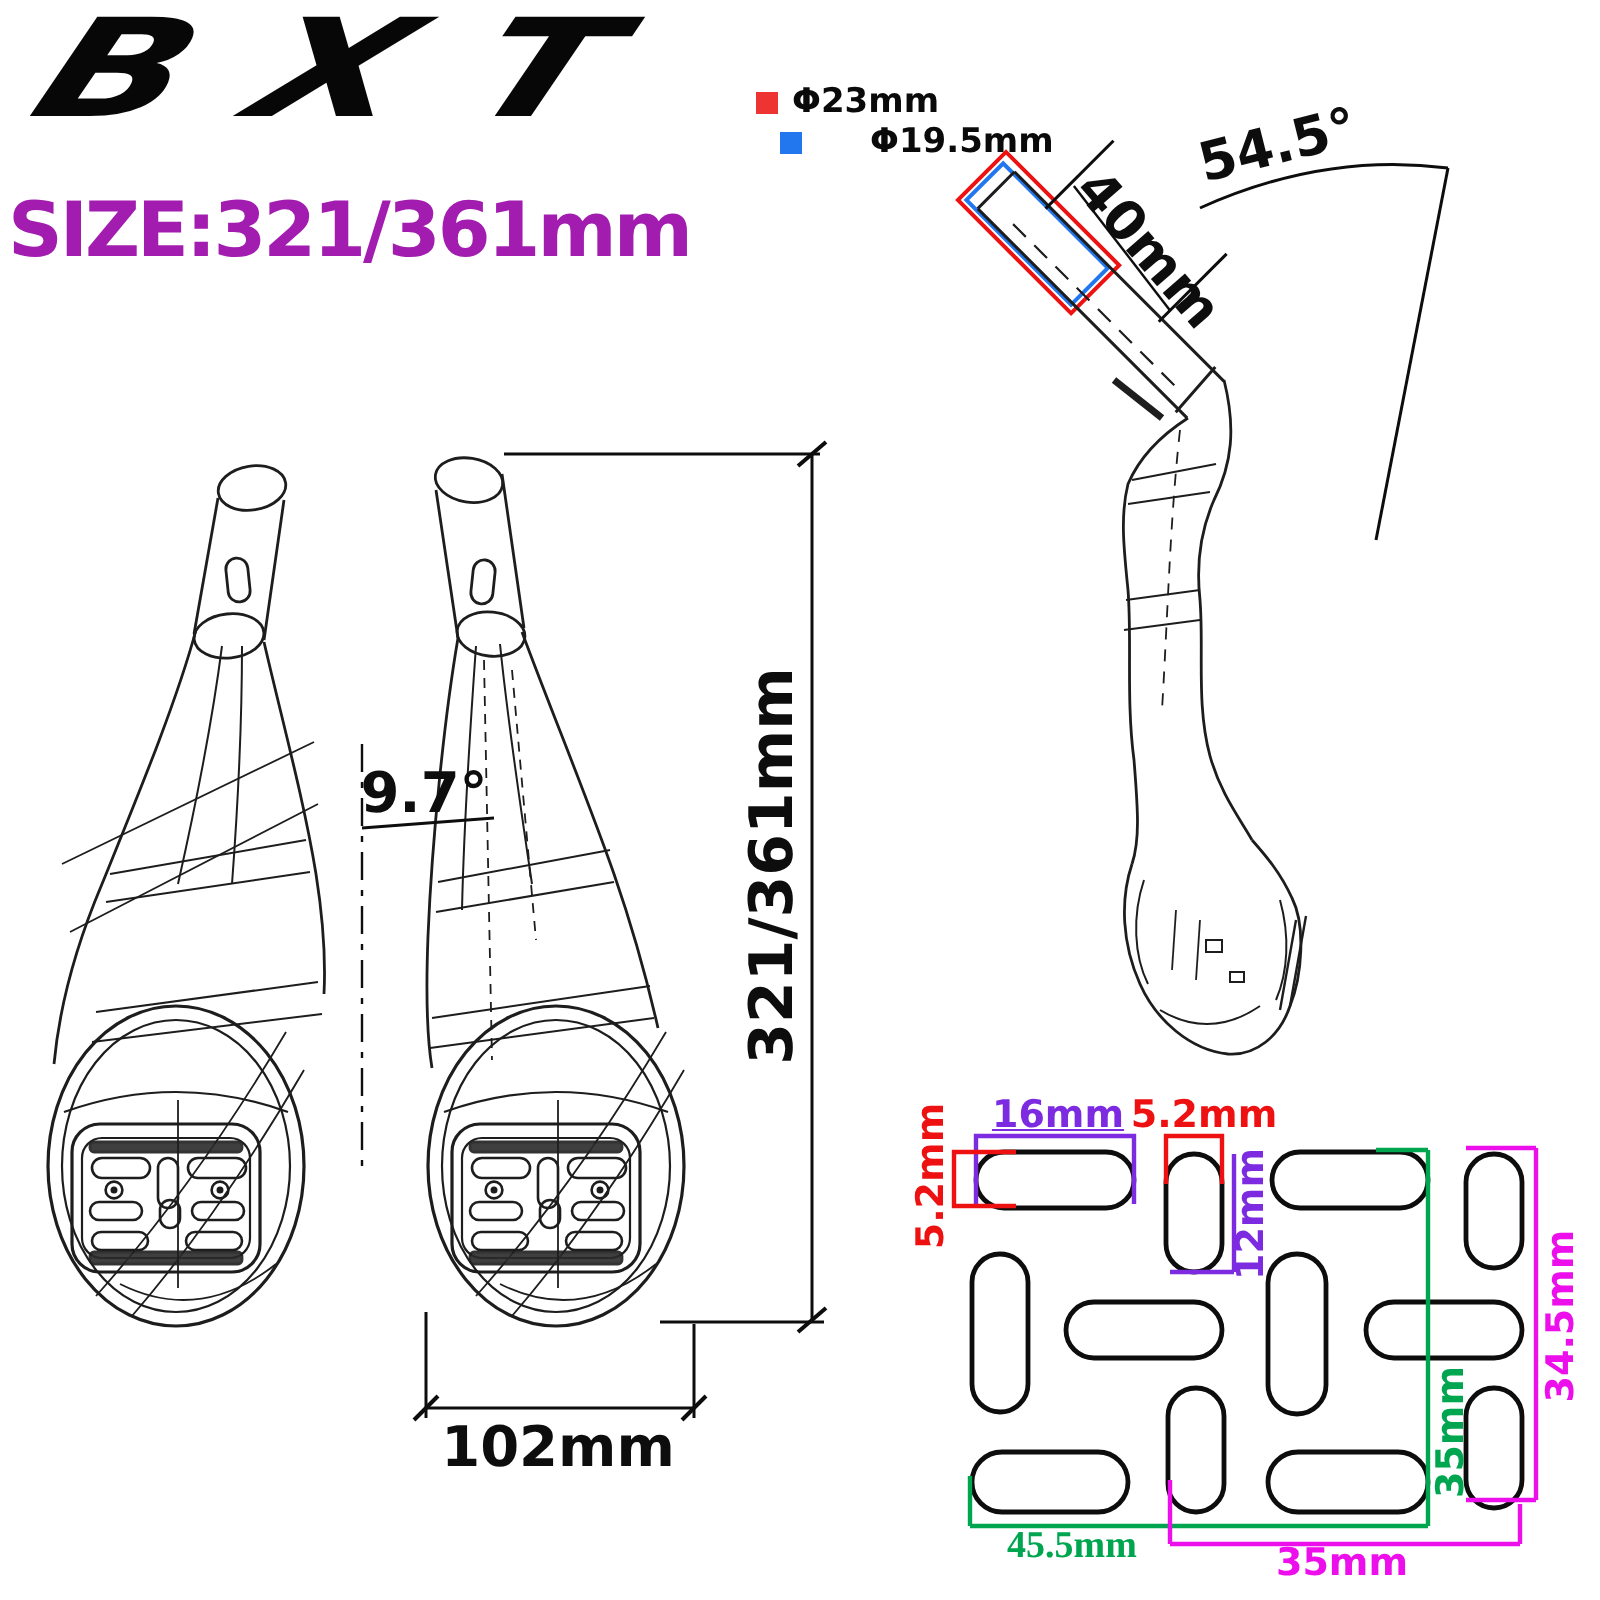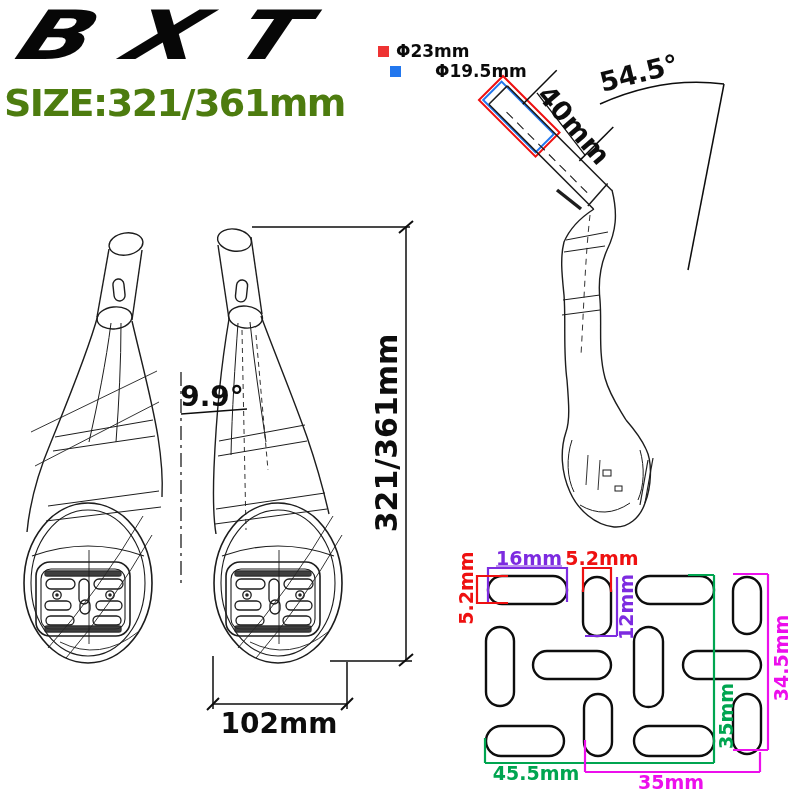--- a/index.html
+++ b/index.html
@@ -6,21 +6,21 @@
   #stage{position:relative;width:800px;height:800px;background:#ffffff;overflow:hidden;
          font-family:"DejaVu Sans","Liberation Sans",sans-serif;color:#111;}
   svg{position:absolute;left:0;top:0;pointer-events:none;}
   .lbl{position:absolute;white-space:nowrap;line-height:1;}
   .dim{position:absolute;white-space:nowrap;line-height:1;transform:translate(-50%,-50%);
        font-weight:600;color:#0d0d0d;}
   .rot90{transform:translate(-50%,-50%) rotate(-90deg);}
   .logo{left:8px;top:2px;font-size:68px;font-weight:bold;font-style:italic;
         letter-spacing:0.36em;transform:skewX(-22deg) scaleX(1.42);transform-origin:0 100%;
         color:#070707;}
-  .size-title{left:4px;top:84px;font-size:38px;font-weight:800;letter-spacing:-1.5px;color:#4d7c0f;}
+  .size-title{left:4px;top:96px;font-size:38px;font-weight:800;letter-spacing:-1.5px;color:#a21caf;}
   .spec{left:6px;top:131px;font-size:22px;letter-spacing:0.5px;color:#0a0a0a;}
   .legend-row{position:absolute;display:flex;align-items:center;gap:7px;}
   .legend-row .sq{width:11px;height:11px;display:inline-block;}
   .sq-red{background:#ee3333;}
   .sq-blue{background:#2277ee;}
   .legend-row .txt{font-size:17px;font-weight:bold;color:#0a0a0a;}
   .c-red{color:#ee1111;}
   .c-purple{color:#7d2be0;}
   .c-magenta{color:#ec0fec;}
   .c-green{color:#00a550;}
@@ -184,26 +184,26 @@
     <span class="txt">Φ23mm</span>
   </div>
   <div class="legend-row" style="left:390px;top:61px;gap:34px;">
     <span class="sq sq-blue"></span>
     <span class="txt">Φ19.5mm</span>
   </div>
 
   <div class="dim" style="left:639px;top:73px;font-size:27px;transform:translate(-50%,-50%) rotate(-14deg);">54.5°</div>
   <div class="dim" style="left:574px;top:125px;font-size:27px;transform:translate(-50%,-50%) rotate(49deg);">40mm</div>
 
-  <div class="dim" style="left:212px;top:397px;font-size:28px;">9.9°</div>
+  <div class="dim" style="left:212px;top:397px;font-size:28px;">9.7°</div>
   <div class="dim rot90" style="left:387px;top:433px;font-size:30px;">321/361mm</div>
   <div class="dim" style="left:279px;top:686px;font-size:28px;margin-top:38px;">102mm</div>
 
   <div class="dim f19 c-purple" style="left:529px;top:558px;text-decoration:underline;">16mm</div>
   <div class="dim f19 c-red rot90" style="left:466px;top:588px;">5.2mm</div>
   <div class="dim f19 c-red" style="left:602px;top:558px;">5.2mm</div>
   <div class="dim f19 c-purple rot90" style="left:626px;top:607px;">12mm</div>
   <div class="dim f19 c-magenta rot90" style="left:781px;top:658px;">34.5mm</div>
   <div class="dim f19 c-green rot90" style="left:726px;top:716px;">35mm</div>
-  <div class="dim f19 c-green" style="left:536px;top:773px;">45.5mm</div>
+  <div class="dim f19 c-green" style="left:536px;top:773px;font-family:Liberation Serif, serif;">45.5mm</div>
   <div class="dim f19 c-magenta" style="left:671px;top:782px;">35mm</div>
 
 </div>
 
 </body></html>

